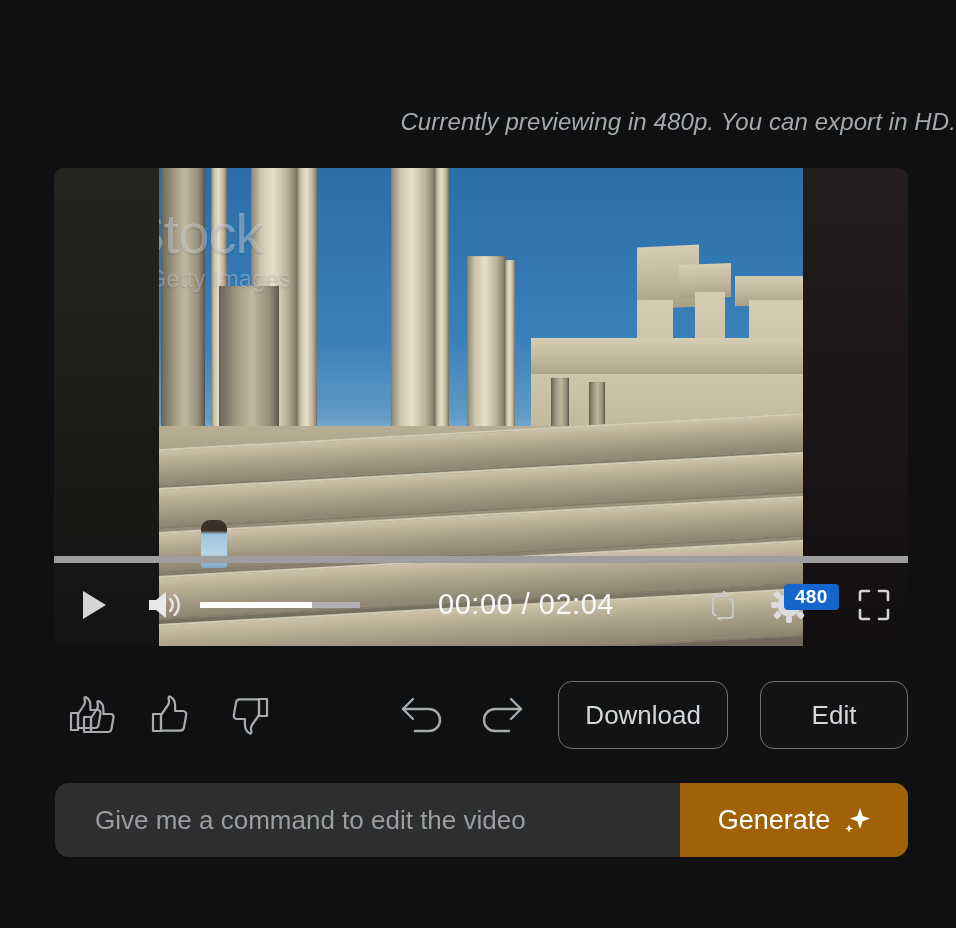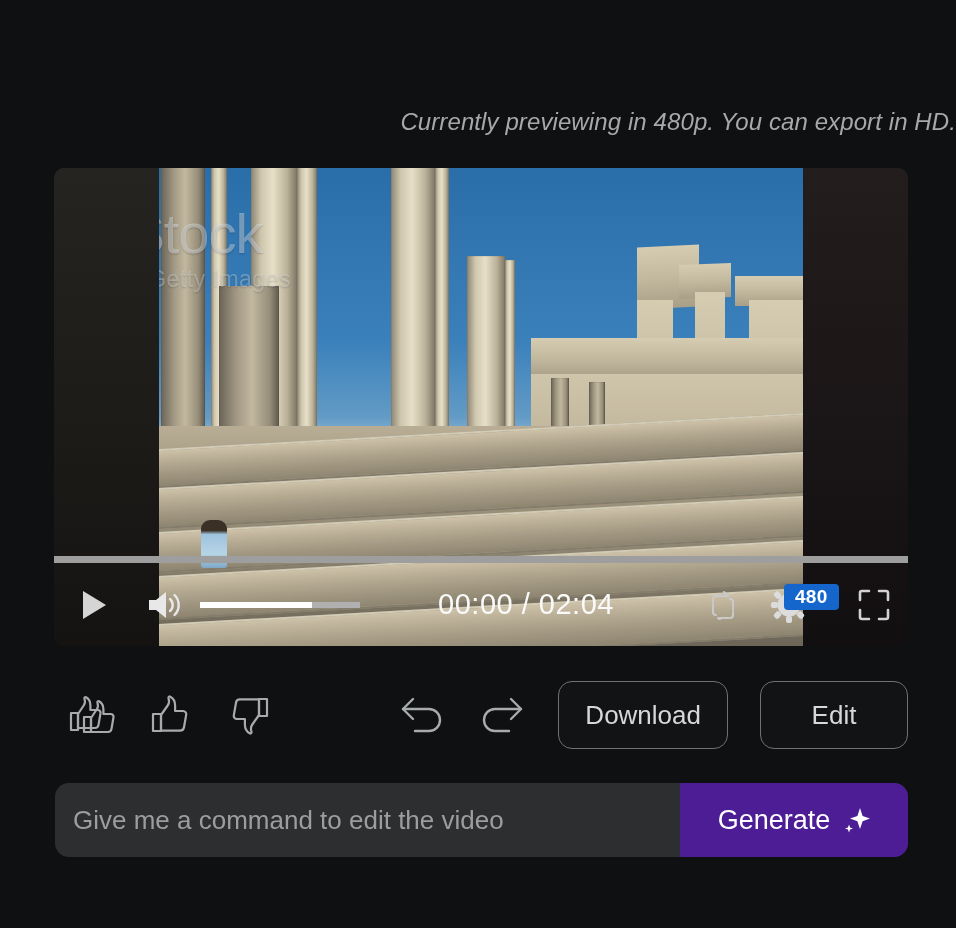--- a/index.html
+++ b/index.html
@@ -319,29 +319,29 @@
   }
   .prompt-input {
     flex: 1 1 auto;
     height: 74px;
     background: transparent;
     border: 0;
     outline: none;
     color: #fde047;
     font-size: 26px;
     font-family: "Liberation Sans", sans-serif;
-    padding: 0 18px;
+    padding: 0 40px;
     box-sizing: border-box;
   }
   .prompt-input::placeholder { color: #9b9d9f; opacity: 1; }
   .generate-btn {
     flex: 0 0 auto;
     width: 228px;
     height: 74px;
-    background: #4c1d95;
+    background: #a16207;
     color: #ffffff;
     font-size: 27px;
     display: flex;
     align-items: center;
     justify-content: center;
     gap: 14px;
   }
   .spark { display: block; }
 </style>
 </head>

